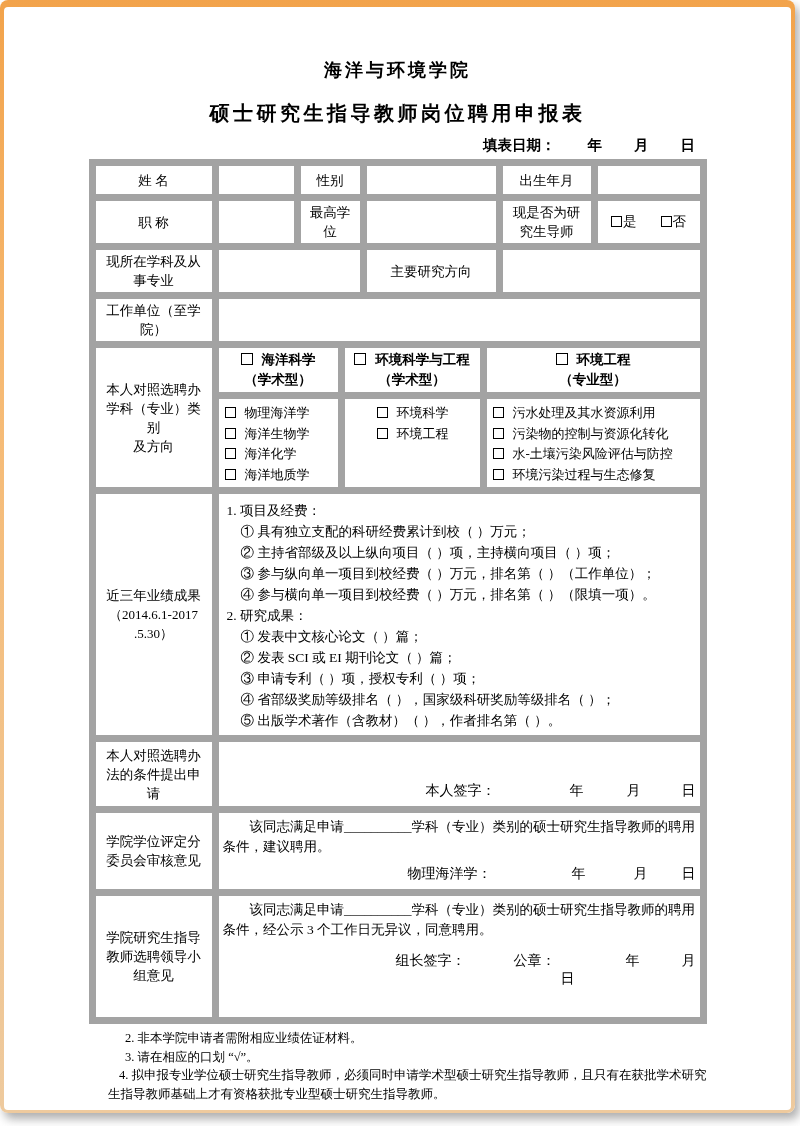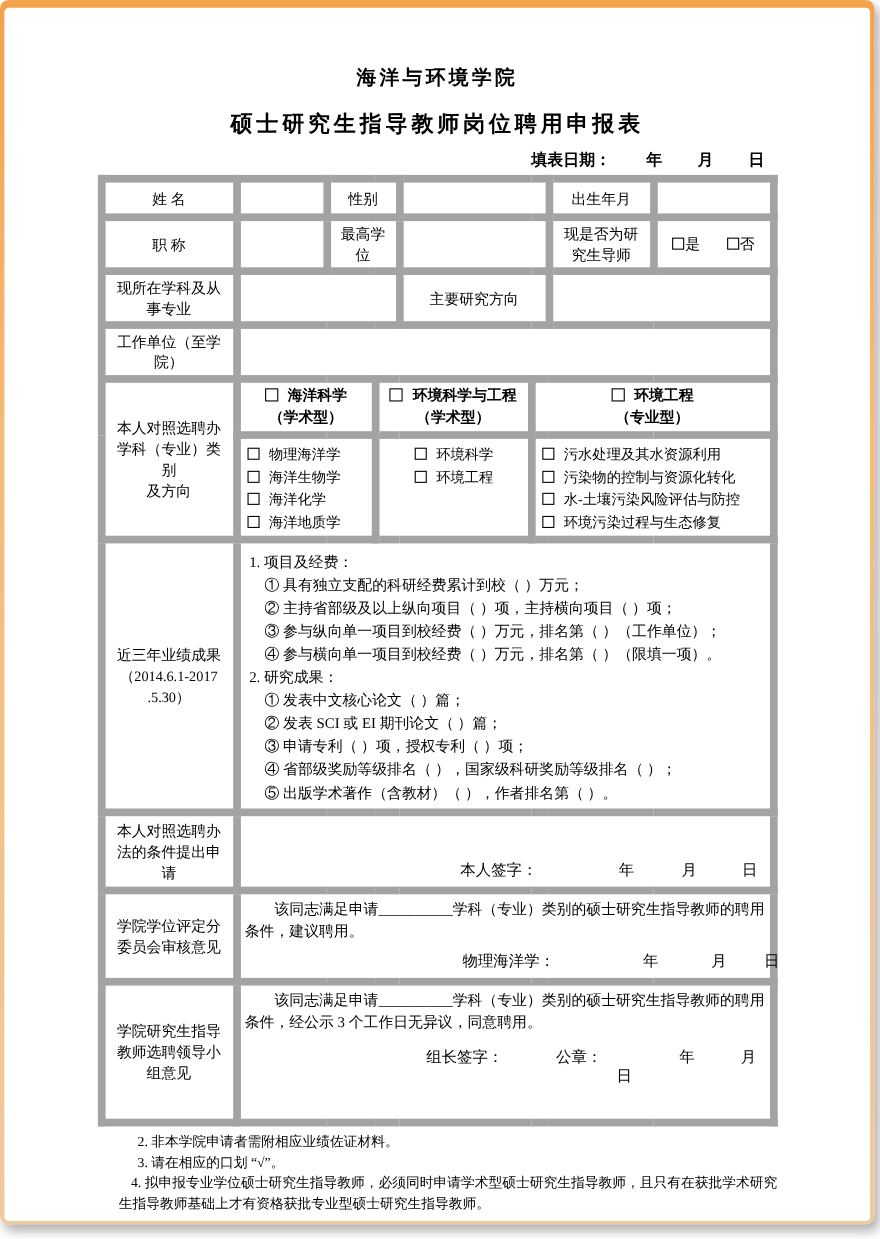--- a/index.html
+++ b/index.html
@@ -52,21 +52,21 @@
   td.ghead { font-weight:bold; text-align:center; font-size:13.5px; line-height:20px; padding:2px 2px; }
   td.ghead .cb { width:12px; height:12px; margin-right:9px; }
   td.glist { vertical-align:top; padding:4px 2px 2px 6px; font-size:13px; line-height:20.5px; }
   td.glist .opt { white-space:nowrap; }
   td.glist .opt .cb { margin-right:9px; }
   td.glist.g2 { padding-left:32px; }
   
   td.ach { vertical-align:top; padding:6px 4px 4px 8px; font-size:13.5px; line-height:21px; }
   .ach .item { padding-left:14px; }
   .lbl .sm { font-size:13px; }
-  .sigline { display:flex; align-items:baseline; white-space:nowrap; font-size:14px; }
+  .sigline { display:flex; align-items:baseline; white-space:nowrap; font-size:14px;justify-content:flex-end; }
   .para { text-indent:2em; line-height:20px; padding-top:4px; font-size:13.5px; }
   .r7cell { display:flex; flex-direction:column; justify-content:flex-end; height:64px; padding-bottom:6px; }
   .r8cell { display:flex; flex-direction:column; justify-content:space-between; height:76px; padding-bottom:6px; }
   .r9cell { display:flex; flex-direction:column; height:96px; padding-bottom:4px; }
   .day-center { margin-left:338px; font-size:14px; }
   
   .notes { width:660px; margin:5px 0 0 84px; font-size:12.5px; line-height:18.5px; }
   .notes .lead { font-weight:bold; font-size:14.5px; }
   .notes .ni { margin-left:37px; }
   .notes .ni4 { margin-left:20px; text-indent:11px; width:610px; }

